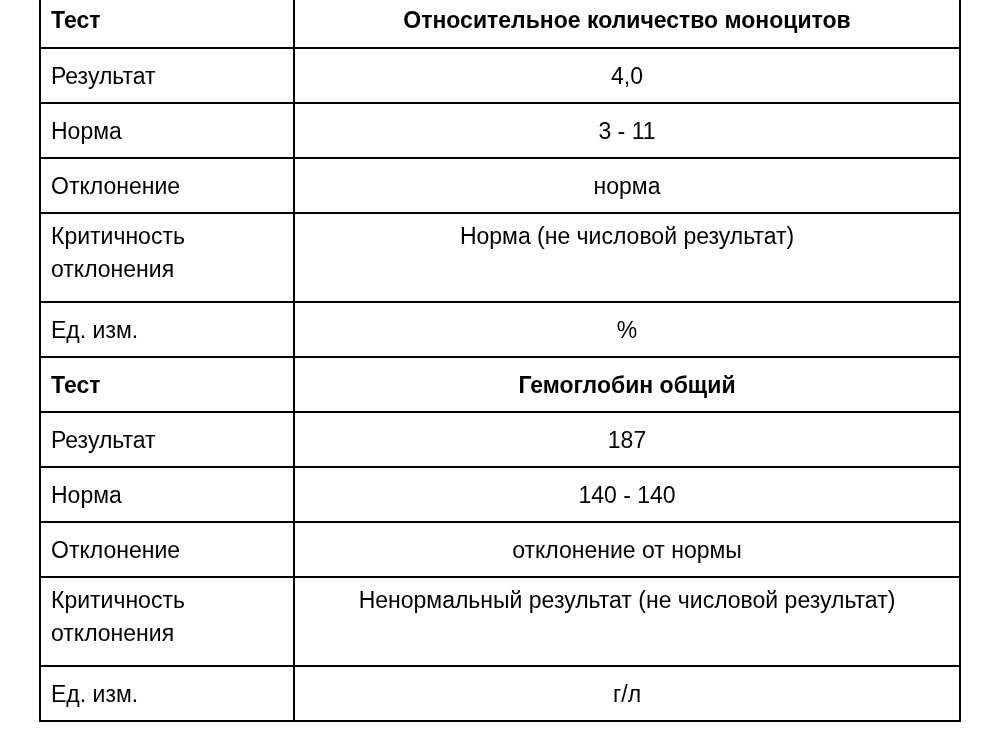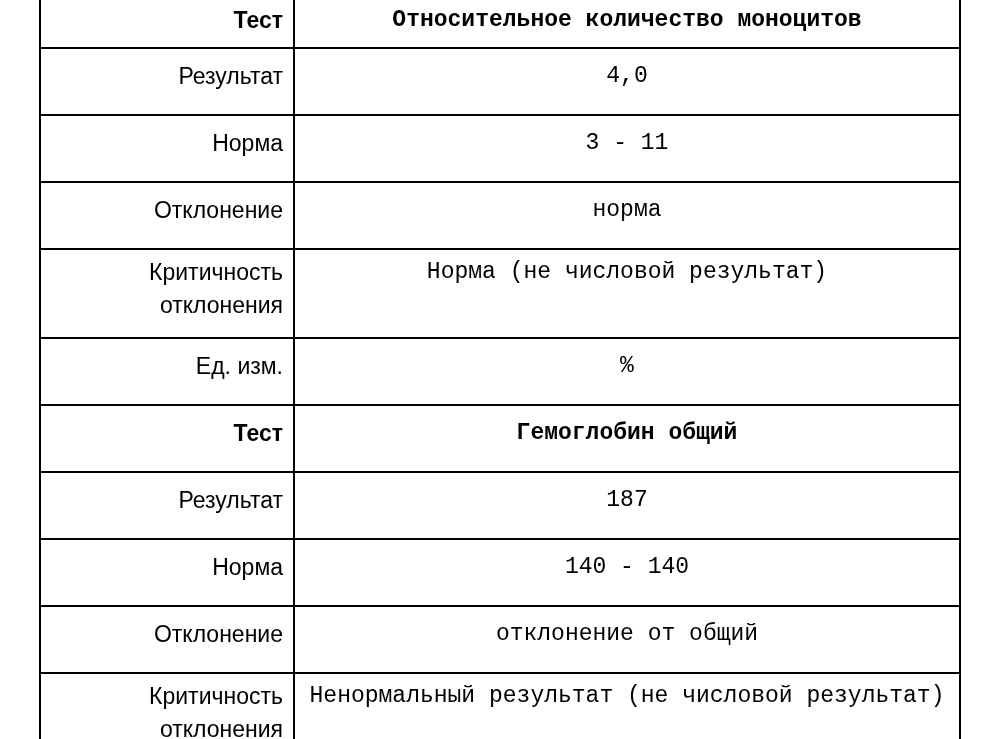--- a/index.html
+++ b/index.html
@@ -1,23 +1,23 @@
 <!DOCTYPE html>
 <html><head>
   <meta charset="utf-8">
   <style>
     html, body { margin: 0; padding: 0; background: #ffffff; }
     body { width: 1000px; height: 739px; position: relative; overflow: hidden;
            font-family: "Liberation Sans", sans-serif; color: #000; }
     table { position: absolute; left: 39px; top: -2px; border-collapse: collapse; width: 922px; }
-    td { border: 2px solid #000; font-size: 23px; padding: 0 10px; vertical-align: top; line-height: 33px; text-align: right; }
+    td { border: 2px solid #000; font-size: 23px; padding: 0 10px; vertical-align: top; line-height: 33px; }
     td.label { width: 254px; }
-    td.value { text-align: center; font-family: Liberation Mono, monospace; }
+    td.value { text-align: center; }
     tr.h1 td { height: 49px; padding-top: 4px; box-sizing: border-box; }
-    tr.r td { height: 67px; padding-top: 11px; box-sizing: border-box; }
+    tr.r td { height: 55px; padding-top: 11px; box-sizing: border-box; }
     tr.r2 td { height: 89px; padding-top: 6px; box-sizing: border-box; }
     tr.test td { font-weight: bold; }
   </style>
 </head>
 <body>
 
 <table>
   <tbody>
     <tr class="h1 test">
       <td class="label">Тест</td>
@@ -51,21 +51,21 @@
     <tr class="r">
       <td class="label">Результат</td>
       <td class="value">187</td>
     </tr>
     <tr class="r">
       <td class="label">Норма</td>
       <td class="value">140 - 140</td>
     </tr>
     <tr class="r">
       <td class="label">Отклонение</td>
-      <td class="value">отклонение от общий</td>
+      <td class="value">отклонение от нормы</td>
     </tr>
     <tr class="r2">
       <td class="label">Критичность отклонения</td>
       <td class="value">Ненормальный результат (не числовой результат)</td>
     </tr>
     <tr class="r">
       <td class="label">Ед. изм.</td>
       <td class="value">г/л</td>
     </tr>
   </tbody>

